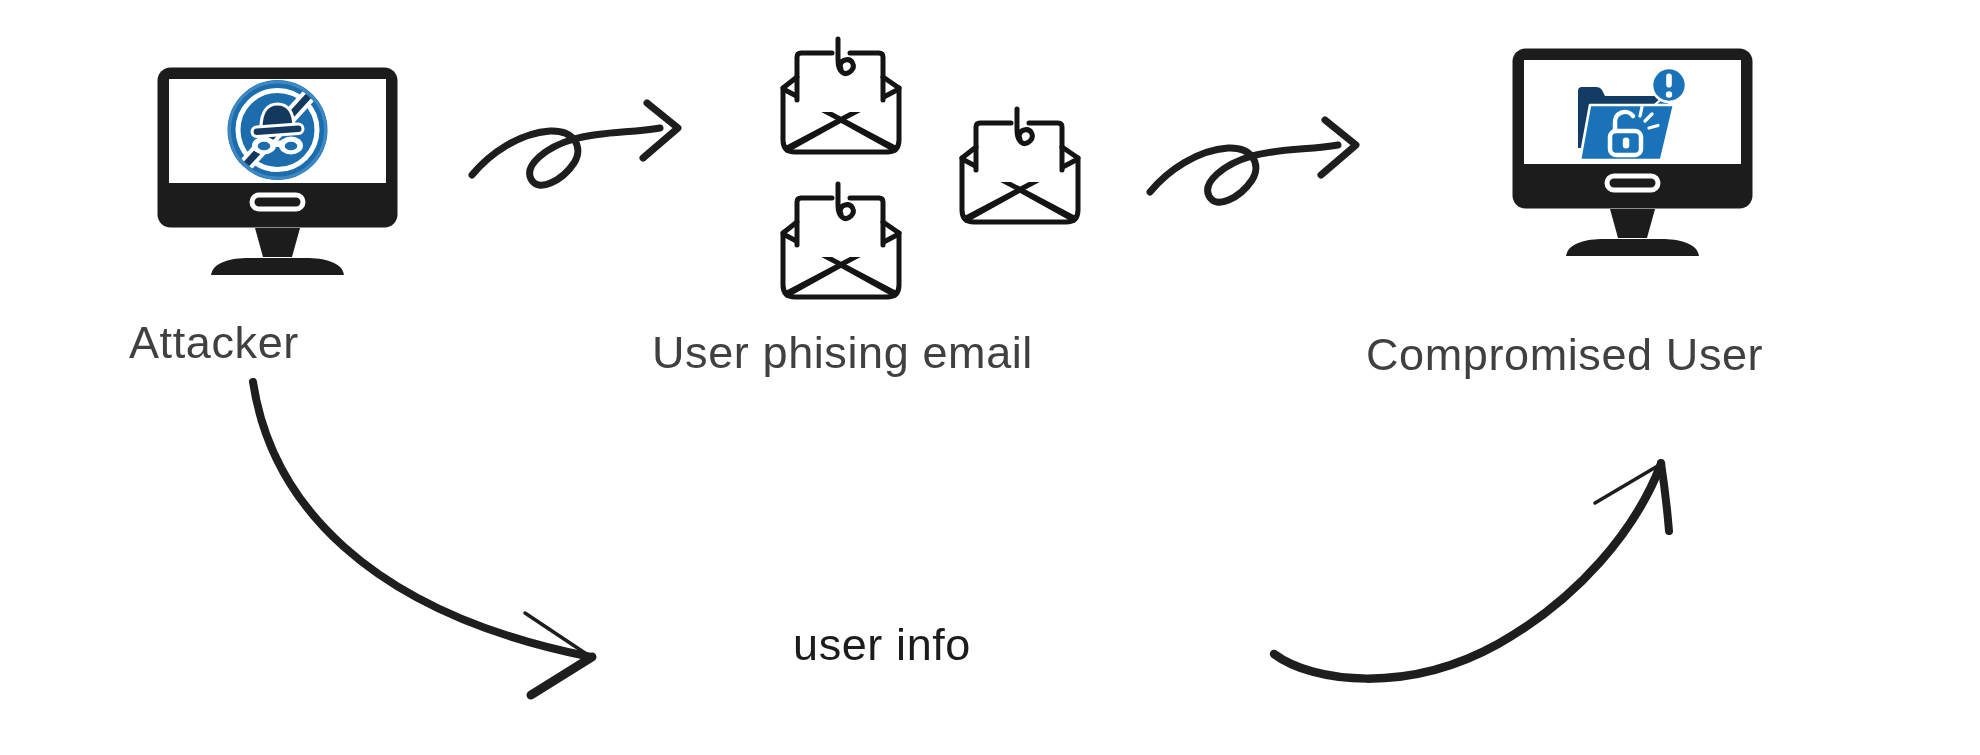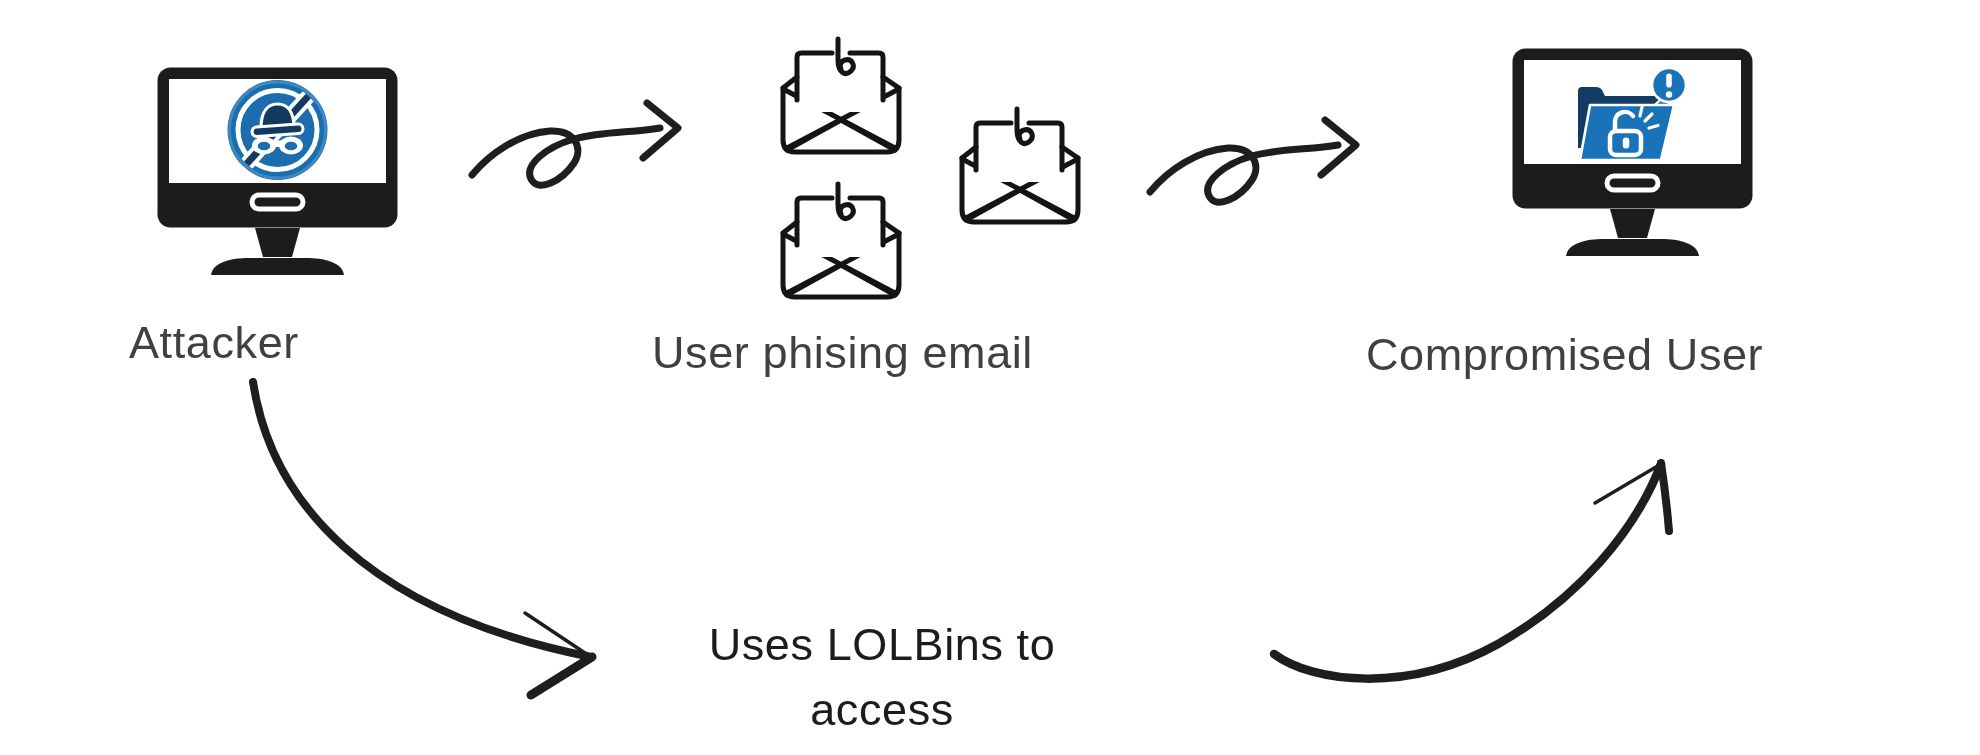--- a/index.html
+++ b/index.html
@@ -140,21 +140,20 @@
 
   <div class="label" style="left:1366px;top:329px;width:500px;">Compromised User</div>
 
   <svg class="abs" style="left:235px;top:370px;" width="380" height="335" viewBox="0 0 380 335" fill="none" stroke="#1e1e1e" stroke-linecap="round">
     <path d="M18,12 C36,130 130,242 356,287" stroke-width="8"></path>
     <path d="M290,243 L356,287" stroke-width="3.5"></path>
     <path d="M296,325 L357,287" stroke-width="9"></path>
   </svg>
 
   <div class="annotation" style="left:632px;top:612px;width:500px;">
-    <div>Uses LOLBins to access</div>
     <div>user info</div>
   </div>
 
   <svg class="abs" style="left:1258px;top:448px;" width="420" height="250" viewBox="0 0 420 250" fill="none" stroke="#1e1e1e" stroke-linecap="round">
     <path d="M16,206 C55,235 150,246 240,196 C320,151 378,82 403,16" stroke-width="8.5"></path>
     <path d="M337,55 L403,16" stroke-width="3.5"></path>
     <path d="M411,83 C409,58 406,35 403,15" stroke-width="8"></path>
   </svg>
 
 </div>

